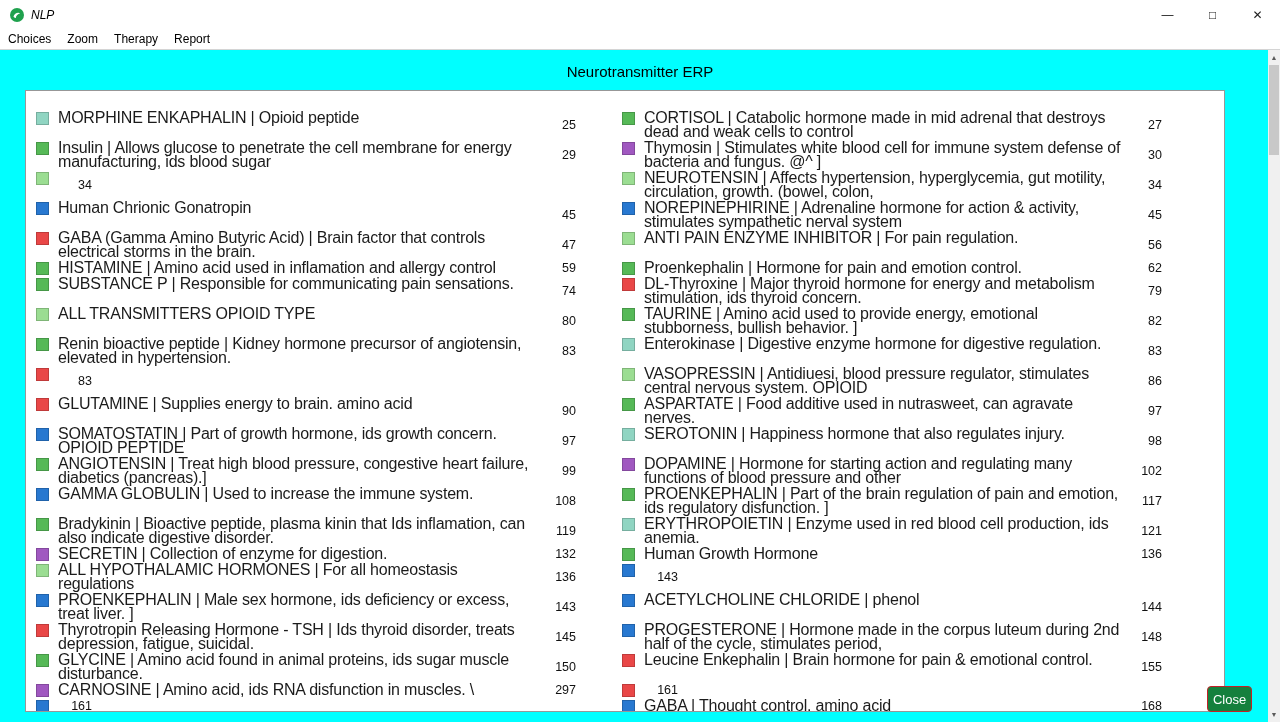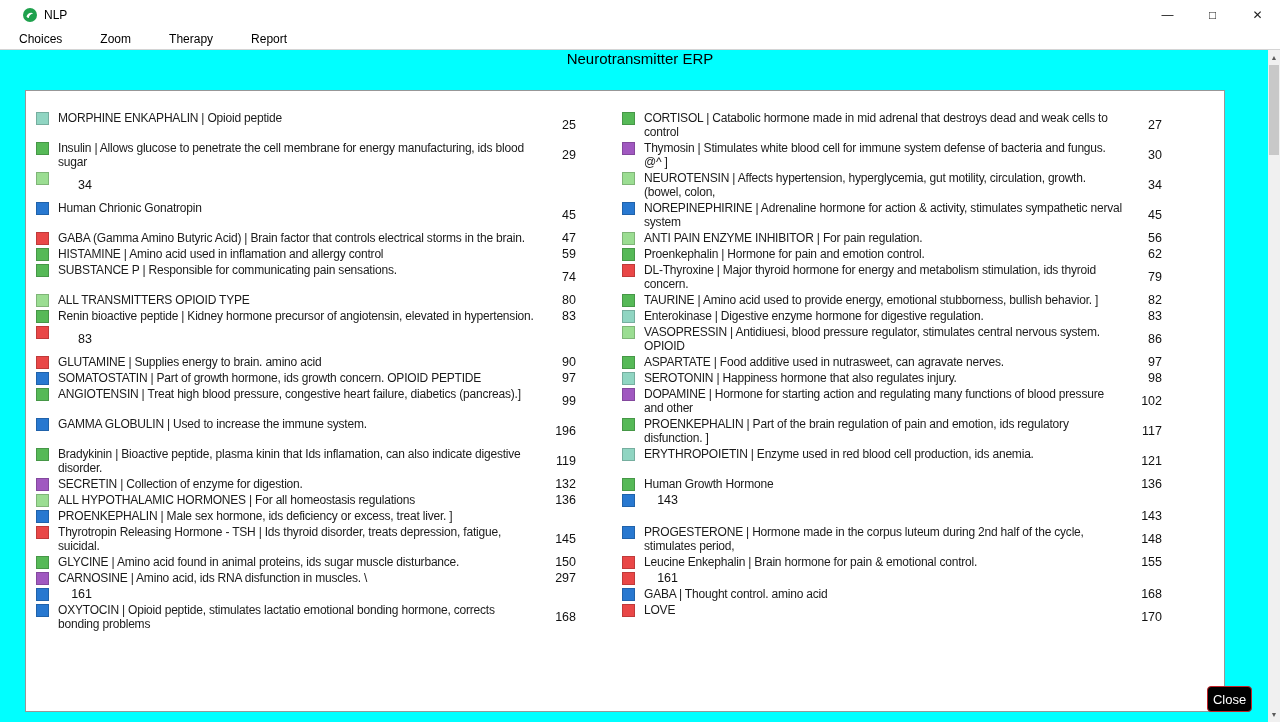--- a/index.html
+++ b/index.html
@@ -4,45 +4,45 @@
 <style>
   * { margin:0; padding:0; box-sizing:border-box; }
   html,body { width:1280px; height:722px; overflow:hidden; }
   body { font-family:"Liberation Sans", sans-serif; background:#00ffff; }
 
   .window { position:relative; width:1280px; height:722px; background:#00ffff; }
 
   
   .titlebar { position:absolute; top:0; left:0; right:0; height:29px; background:#ffffff;
               display:flex; align-items:center; justify-content:space-between; }
-  .titlebar-left { display:flex; align-items:center; gap:6px; padding-left:22px; }
+  .titlebar-left { display:flex; align-items:center; gap:6px; padding-left:9px;font-style:italic; }
   .app-icon { width:16px; height:16px; display:inline-flex; }
   .window-title { font-size:12px; color:#000; }
   .window-controls { display:flex; height:29px; }
   .win-btn { width:45px; height:29px; display:flex; align-items:center; justify-content:center;
              font-size:12px; color:#1a1a1a; background:transparent; border:none; cursor:default; }
 
   
   .menubar { position:absolute; top:29px; left:0; right:0; height:21px; background:#ffffff;
              display:flex; align-items:center; border-bottom:1px solid #d4d4d4; }
-  .menu-item { font-size:12px; color:#000; padding:2px 19px; }
+  .menu-item { font-size:12px; color:#000; padding:2px 8px; }
 
   
   .content { position:absolute; top:50px; left:0; right:0; bottom:0; }
-  .page-title { text-align:center; font-size:15px; color:#000; }
+  .page-title { text-align:center; padding-top:13px; font-size:15px; color:#000; }
 
   .panel { position:absolute; left:25px; top:40px; width:1200px; bottom:10px;
            background:#ffffff; border:1px solid #979797; overflow:hidden;
            padding:20px 62px 0 10px; }
 
   .list-row { display:flex; gap:46px; margin-bottom:2px; }
   .cell { flex:1 1 0; display:flex; align-items:flex-start; min-width:0; }
   .swatch { flex:0 0 13px; width:13px; height:13px; margin-right:9px; margin-top:1px;
             border:1px solid rgba(0,0,0,0.18); }
-  .label { flex:1 1 auto; font-size:12px; line-height:14px; color:#1b1b1b;
+  .label { flex:1 1 auto; font-size:16px; line-height:14px; color:#1b1b1b;
            letter-spacing:-0.2px; padding-right:6px; }
   .value { flex:0 0 34px; text-align:right; font-size:12.5px; color:#111; align-self:center; }
 
   .close-btn { position:absolute; right:28px; bottom:10px; width:45px; height:26px;
                background:#e02d33; color:#ffffff; border:1px solid #c22127; border-radius:4px;
                font-size:13px; font-family:"Liberation Sans", sans-serif; z-index:5;
                display:flex; align-items:center; justify-content:center; cursor:pointer; }
 
   
   .scrollbar { position:absolute; top:0; right:0; bottom:0; width:12px; background:#f0f0f0;
@@ -237,21 +237,21 @@
             <div class="cell">
               <span class="swatch" style="background: rgb(160, 88, 192);"></span>
               <span class="label">DOPAMINE | Hormone for starting action and regulating many functions of blood pressure and other</span>
               <span class="value">102</span>
             </div>
           </div>
           <div class="list-row">
             <div class="cell">
               <span class="swatch" style="background: rgb(40, 120, 208);"></span>
               <span class="label">GAMMA GLOBULIN | Used to increase the immune system.</span>
-              <span class="value">196</span>
+              <span class="value">108</span>
             </div>
             <div class="cell">
               <span class="swatch" style="background: rgb(86, 185, 87);"></span>
               <span class="label">PROENKEPHALIN | Part of the brain regulation of pain and emotion, ids regulatory disfunction. ]</span>
               <span class="value">117</span>
             </div>
           </div>
           <div class="list-row">
             <div class="cell">
               <span class="swatch" style="background: rgb(86, 185, 87);"></span>
@@ -286,20 +286,25 @@
               <span class="swatch" style="background: rgb(40, 120, 208);"></span>
               <span class="value">143</span>
             </div>
           </div>
           <div class="list-row">
             <div class="cell">
               <span class="swatch" style="background: rgb(40, 120, 208);"></span>
               <span class="label">PROENKEPHALIN | Male sex hormone, ids deficiency or excess, treat liver. ]</span>
               <span class="value">143</span>
             </div>
+            <div class="cell">
+              <span class="swatch" style="background: rgb(40, 120, 208);"></span>
+              <span class="label">ACETYLCHOLINE CHLORIDE | phenol</span>
+              <span class="value">144</span>
+            </div>
           </div>
           <div class="list-row">
             <div class="cell">
               <span class="swatch" style="background: rgb(233, 71, 71);"></span>
               <span class="label">Thyrotropin Releasing Hormone - TSH | Ids thyroid disorder, treats depression, fatigue, suicidal.</span>
               <span class="value">145</span>
             </div>
             <div class="cell">
               <span class="swatch" style="background: rgb(40, 120, 208);"></span>
               <span class="label">PROGESTERONE | Hormone made in the corpus luteum during 2nd half of the cycle, stimulates period,</span>
@@ -348,21 +353,21 @@
             </div>
             <div class="cell">
               <span class="swatch" style="background: rgb(233, 71, 71);"></span>
               <span class="label">LOVE</span>
               <span class="value">170</span>
             </div>
           </div>
         </div>
     </section>
 
-    <button class="close-btn" style="background: #000000; text-align: center;">Close</button>
+    <button class="close-btn" style="background: #15803d; text-align: center;">Close</button>
 
     <div class="scrollbar">
       <div class="sb-btn sb-up">▲</div>
       <div class="sb-thumb"></div>
       <div class="sb-btn sb-down">▼</div>
     </div>
   </main>
 
 </div>
 

